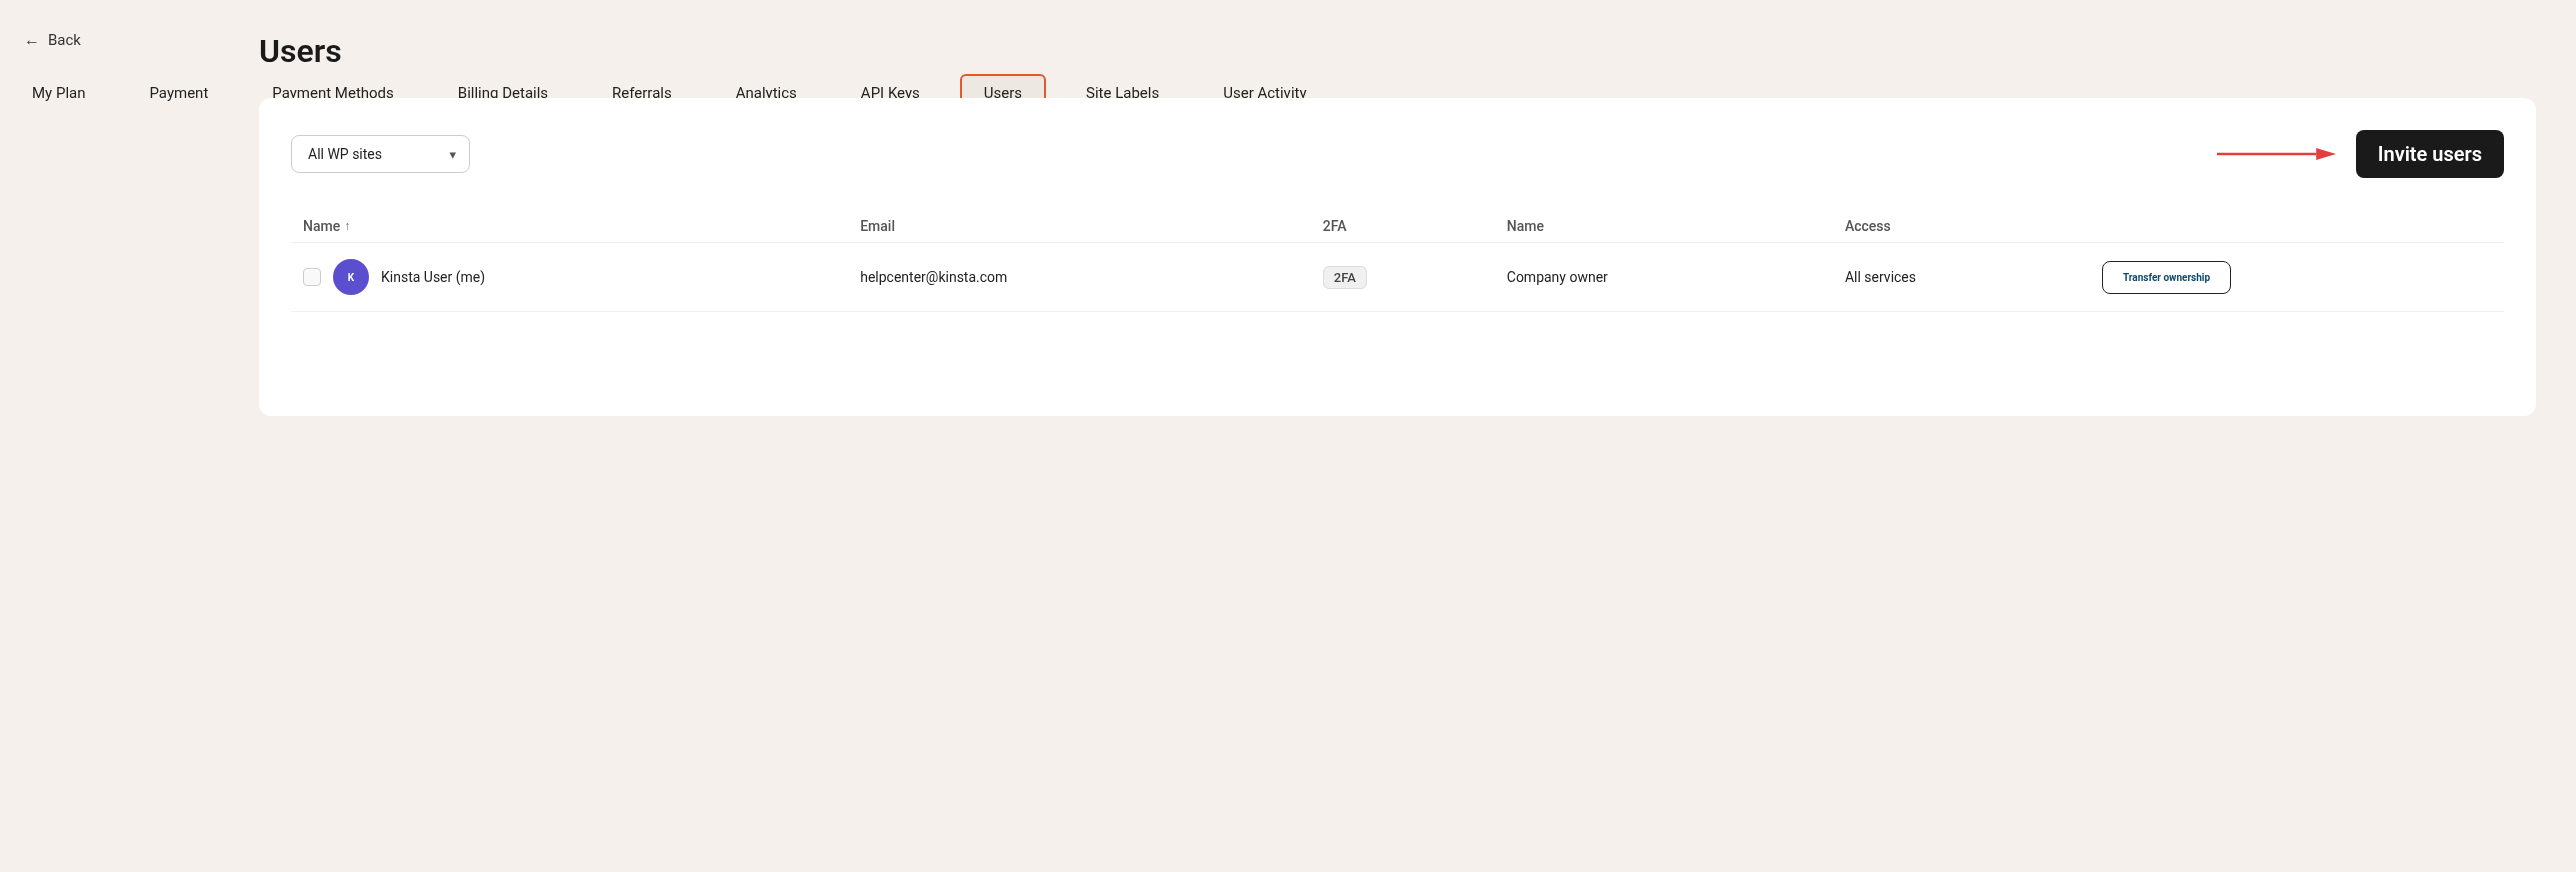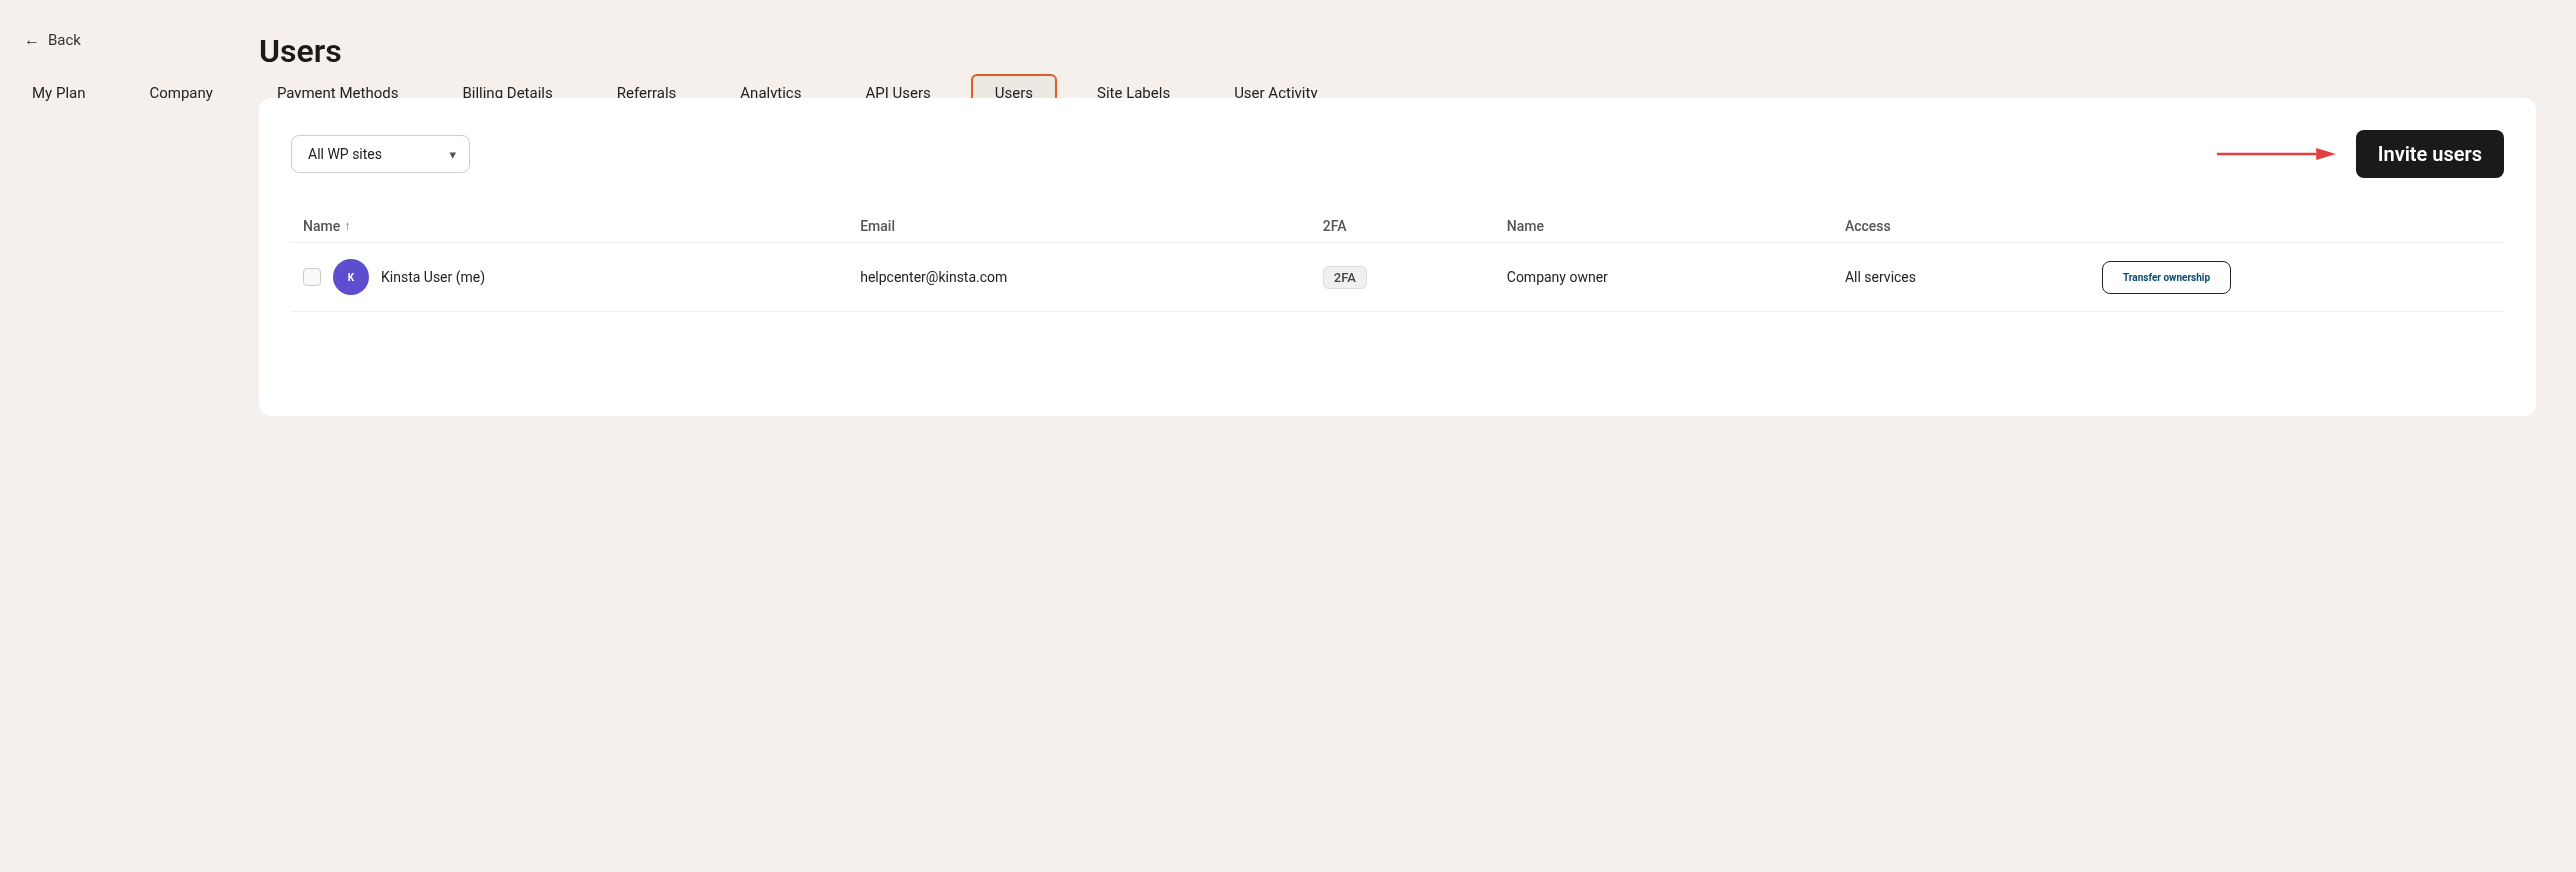--- a/index.html
+++ b/index.html
@@ -233,36 +233,36 @@
   <button class="back-btn">
     <span class="back-arrow">←</span>
     <span>Back</span>
   </button>
 
   <div class="sidebar-nav">
     <div class="sidebar-item">
       <span>My Plan</span>
     </div>
     <div class="sidebar-item">
-      <span>Company</span>
+      <span>Payment</span>
     </div>
     <div class="sidebar-item">
       <span>Payment Methods</span>
     </div>
     <div class="sidebar-item">
       <span>Billing Details</span>
     </div>
     <div class="sidebar-item">
       <span>Referrals</span>
     </div>
     <div class="sidebar-item">
       <span>Analytics</span>
     </div>
     <div class="sidebar-item">
-      <span>API Users</span>
+      <span>API Keys</span>
     </div>
     <div class="sidebar-item active">
       <span>Users</span>
     </div>
     <div class="sidebar-item">
       <span>Site Labels</span>
     </div>
     <div class="sidebar-item">
       <span>User Activity</span>
     </div>

